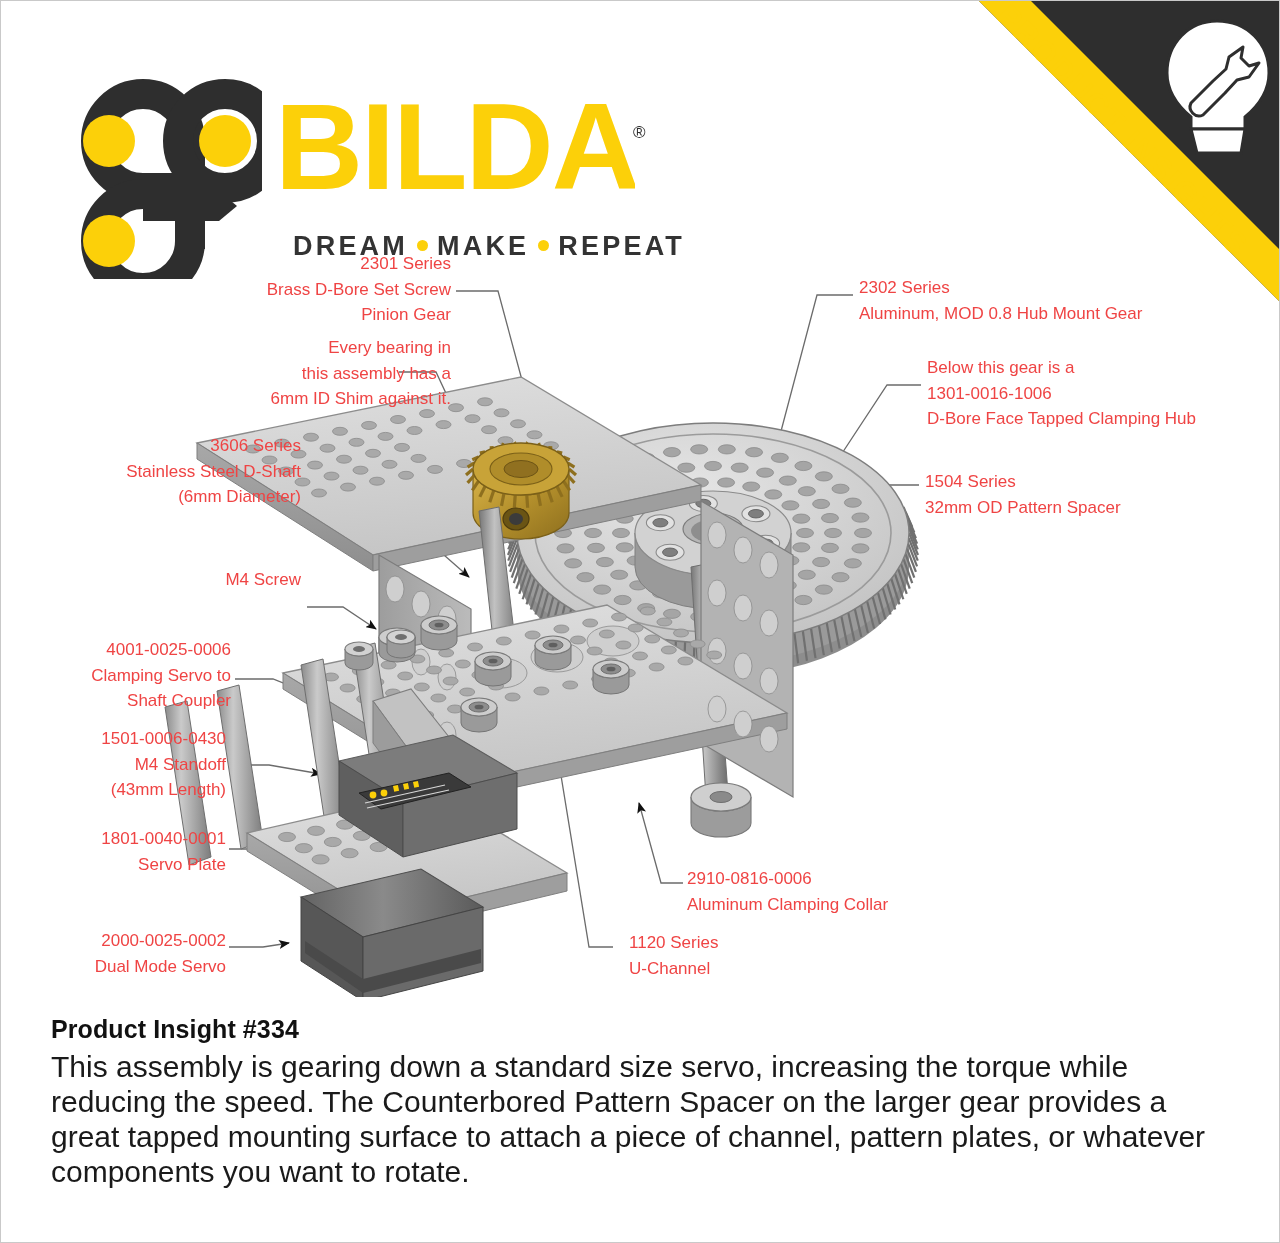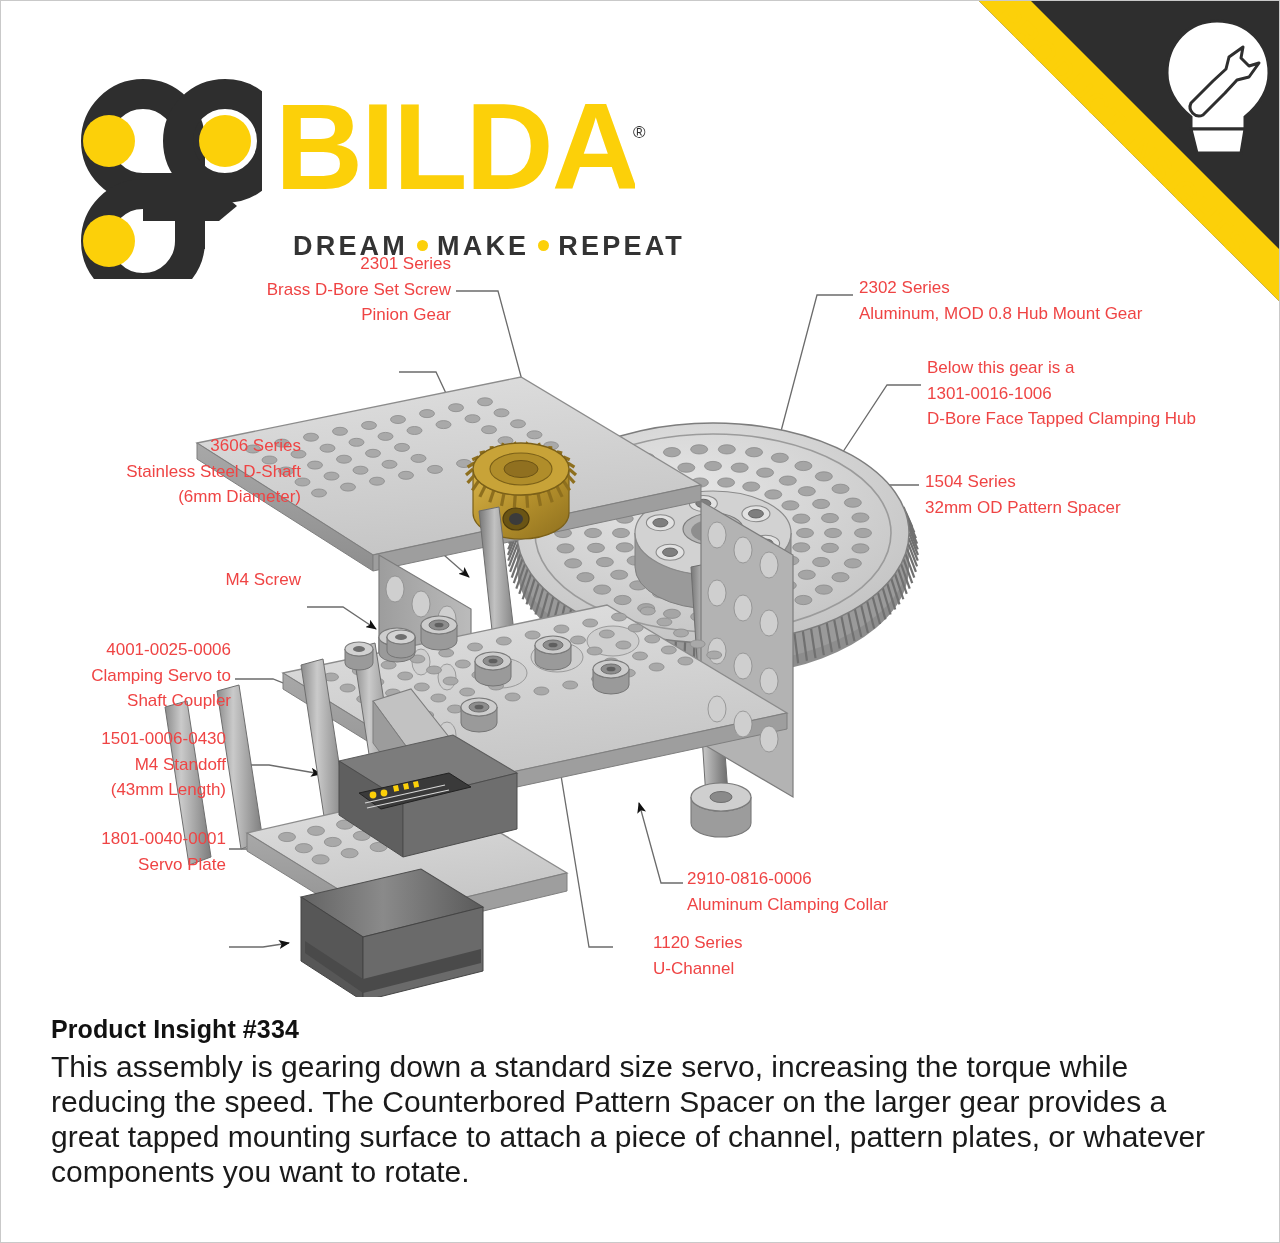--- a/index.html
+++ b/index.html
@@ -729,42 +729,47 @@
             <path d="M 386 400 A 14 7 0 0 0 414 400 L 414 414
                                 A 14 7 0 0 1 386 414 Z" fill="#9a9a9a" stroke="#757575" stroke-width="1"></path>
             <ellipse cx="400" cy="400" rx="14" ry="7" fill="#d2d2d2" stroke="#7a7a7a" stroke-width="1.1"></ellipse>
             <ellipse cx="400" cy="400" rx="6" ry="3" fill="#6f6f6f"></ellipse>
           </g>
       </g>
     </svg>
   <div class="callout r" style="left: 120px; top: 14px; width: 330px;">2301 Series
 Brass D-Bore Set Screw
 Pinion Gear</div>
+      <div class="callout r" style="left: 120px; top: 98px; width: 330px;">Every bearing in
+this assembly has a
+6mm ID Shim against it.</div>
       <div class="callout r" style="left: 40px; top: 196px; width: 260px;">3606 Series
 Stainless Steel D-Shaft
 (6mm Diameter)</div>
       <div class="callout r" style="left: 110px; top: 330px; width: 190px;">M4 Screw</div>
       <div class="callout r" style="left: 35px; top: 400px; width: 195px;">4001-0025-0006
 Clamping Servo to
 Shaft Coupler</div>
       <div class="callout r" style="left: 20px; top: 489px; width: 205px;">1501-0006-0430
 M4 Standoff
 (43mm Length)</div>
       <div class="callout r" style="left: 20px; top: 589px; width: 205px;">1801-0040-0001
 Servo Plate</div>
+      <div class="callout r" style="left: 30px; top: 691px; width: 195px;">2000-0025-0002
+Dual Mode Servo</div>
       <div class="callout l" style="left: 858px; top: 38px; width: 400px;">2302 Series
 Aluminum, MOD 0.8 Hub Mount Gear</div>
       <div class="callout l" style="left: 926px; top: 118px; width: 352px;">Below this gear is a
 1301-0016-1006
 D-Bore Face Tapped Clamping Hub</div>
       <div class="callout l" style="left: 924px; top: 232px; width: 330px;">1504 Series
 32mm OD Pattern Spacer</div>
       <div class="callout l" style="left: 686px; top: 629px; width: 330px;">2910-0816-0006
 Aluminum Clamping Collar</div>
-      <div class="callout l" style="left: 652px; top: 693px; width: 220px;">1120 Series
+      <div class="callout l" style="left: 628px; top: 693px; width: 220px;">1120 Series
 U-Channel</div>
     </div>
 
   <div id="caption">
     <div id="caption-title">Product Insight #334</div>
     <div id="caption-body">This assembly is gearing down a standard size servo, increasing the torque while reducing the speed. The Counterbored Pattern Spacer on the larger gear provides a great tapped mounting surface to attach a piece of channel, pattern plates, or whatever components you want to rotate.</div>
   </div>
 
 </div>
 

